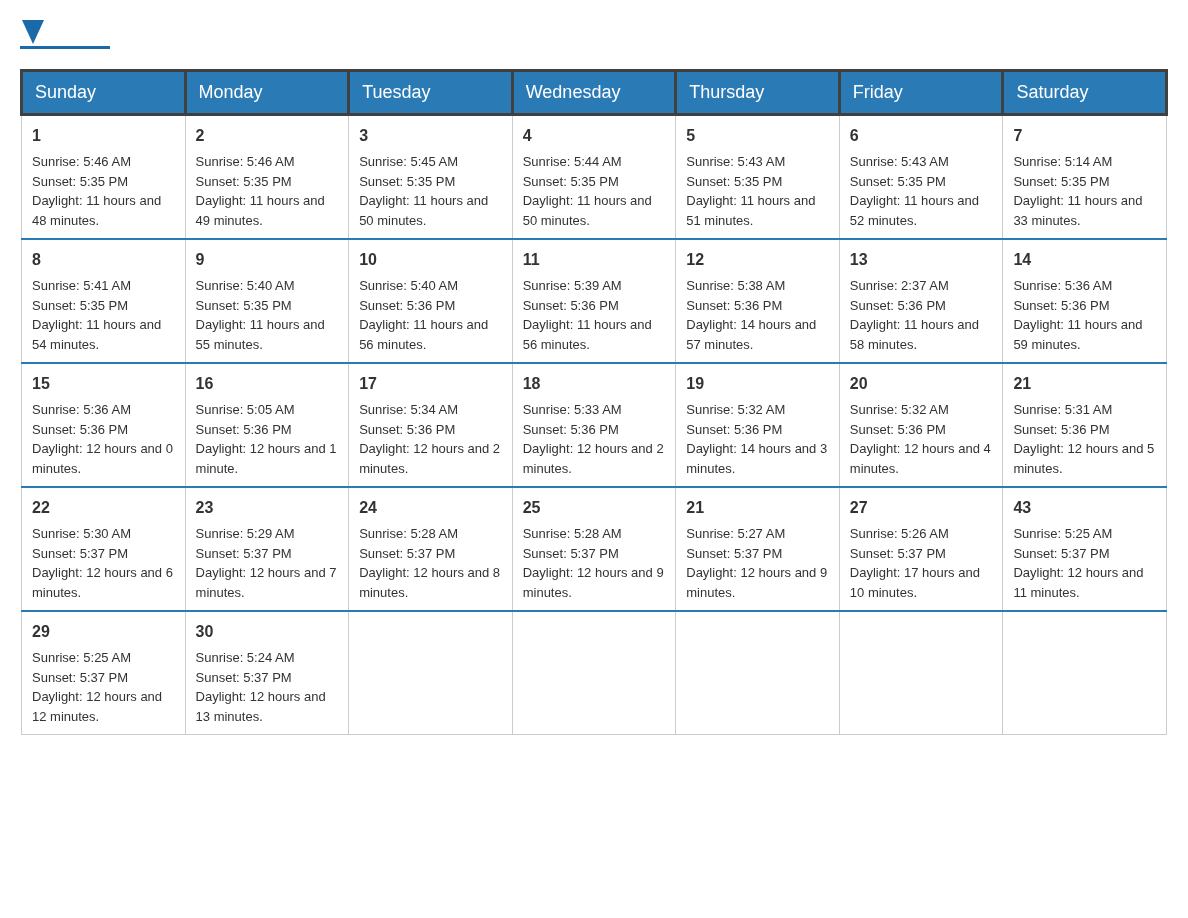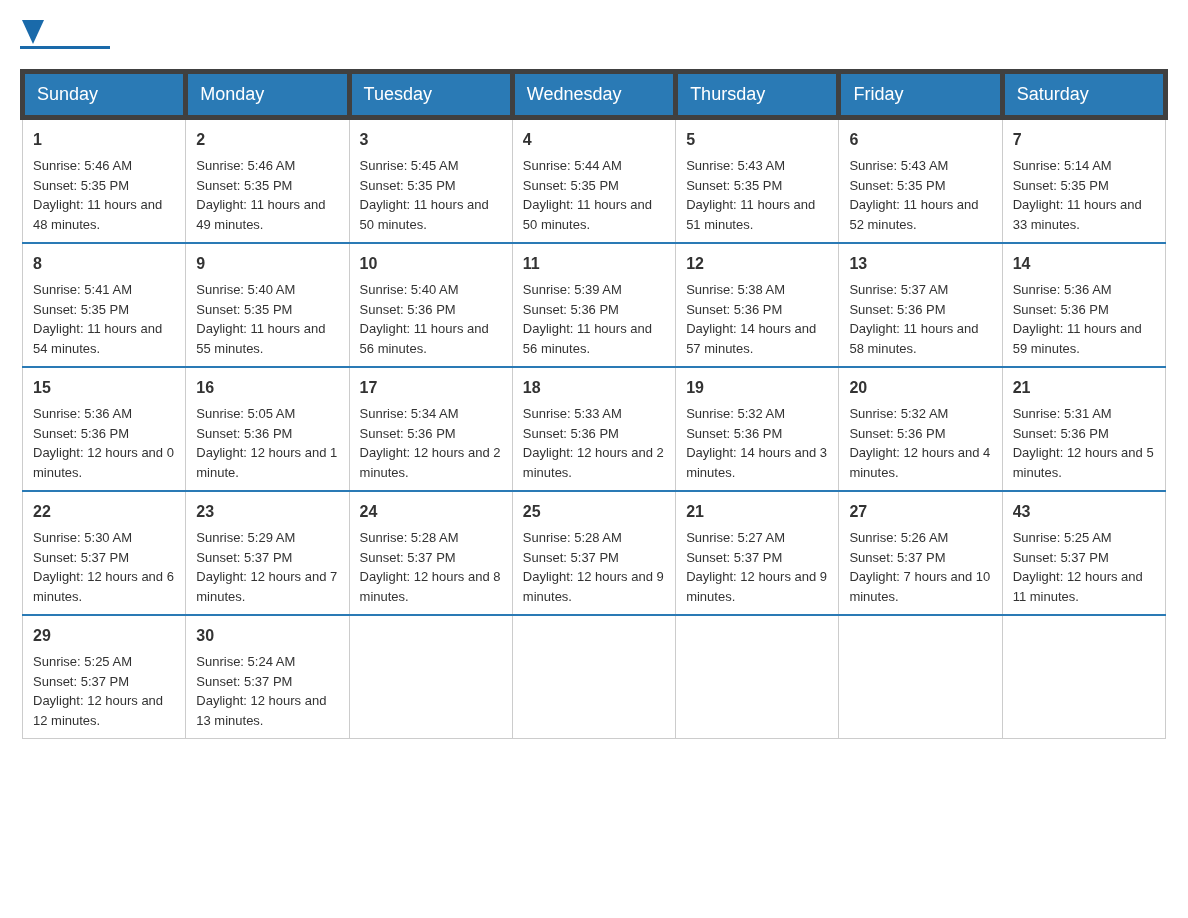--- a/index.html
+++ b/index.html
@@ -50,21 +50,21 @@
       border-collapse: collapse;
       border: 1px solid #aaa;
     }
     .calendar th {
       background-color: #2a7ab5;
       color: white;
       padding: 10px 12px;
       text-align: left;
       font-size: 18px;
       font-weight: normal;
-      border: 5px solid #404040;
+      border: 3px solid #404040;
     }
     .calendar td {
       vertical-align: top;
       padding: 8px 10px;
       border: 1px solid #ccc;
       width: 14.28%;
       min-height: 100px;
       font-size: 13px;
       color: #333;
       line-height: 1.5;
@@ -138,39 +138,39 @@
         <td><span class="day-num">5</span><span>Sunrise: 5:43 AM</span><br><span>Sunset: 5:35 PM</span><br><span>Daylight: 11 hours and 51 minutes.</span></td>
         <td><span class="day-num">6</span><span>Sunrise: 5:43 AM</span><br><span>Sunset: 5:35 PM</span><br><span>Daylight: 11 hours and 52 minutes.</span></td>
         <td><span class="day-num">7</span><span>Sunrise: 5:14 AM</span><br><span>Sunset: 5:35 PM</span><br><span>Daylight: 11 hours and 33 minutes.</span></td>
       </tr>
       <tr class="week-row">
         <td><span class="day-num">8</span><span>Sunrise: 5:41 AM</span><br><span>Sunset: 5:35 PM</span><br><span>Daylight: 11 hours and 54 minutes.</span></td>
         <td><span class="day-num">9</span><span>Sunrise: 5:40 AM</span><br><span>Sunset: 5:35 PM</span><br><span>Daylight: 11 hours and 55 minutes.</span></td>
         <td><span class="day-num">10</span><span>Sunrise: 5:40 AM</span><br><span>Sunset: 5:36 PM</span><br><span>Daylight: 11 hours and 56 minutes.</span></td>
         <td><span class="day-num">11</span><span>Sunrise: 5:39 AM</span><br><span>Sunset: 5:36 PM</span><br><span>Daylight: 11 hours and 56 minutes.</span></td>
         <td><span class="day-num">12</span><span>Sunrise: 5:38 AM</span><br><span>Sunset: 5:36 PM</span><br><span>Daylight: 14 hours and 57 minutes.</span></td>
-        <td><span class="day-num">13</span><span>Sunrise: 5:37 AM</span><br><span>Sunset: 5:36 PM</span><br><span>Daylight: 11 hours and 58 minutes.</span></td>
+        <td><span class="day-num">13</span><span>Sunrise: 2:37 AM</span><br><span>Sunset: 5:36 PM</span><br><span>Daylight: 11 hours and 58 minutes.</span></td>
         <td><span class="day-num">14</span><span>Sunrise: 5:36 AM</span><br><span>Sunset: 5:36 PM</span><br><span>Daylight: 11 hours and 59 minutes.</span></td>
       </tr>
       <tr class="week-row">
         <td><span class="day-num">15</span><span>Sunrise: 5:36 AM</span><br><span>Sunset: 5:36 PM</span><br><span>Daylight: 12 hours and 0 minutes.</span></td>
         <td><span class="day-num">16</span><span>Sunrise: 5:05 AM</span><br><span>Sunset: 5:36 PM</span><br><span>Daylight: 12 hours and 1 minute.</span></td>
         <td><span class="day-num">17</span><span>Sunrise: 5:34 AM</span><br><span>Sunset: 5:36 PM</span><br><span>Daylight: 12 hours and 2 minutes.</span></td>
         <td><span class="day-num">18</span><span>Sunrise: 5:33 AM</span><br><span>Sunset: 5:36 PM</span><br><span>Daylight: 12 hours and 2 minutes.</span></td>
         <td><span class="day-num">19</span><span>Sunrise: 5:32 AM</span><br><span>Sunset: 5:36 PM</span><br><span>Daylight: 14 hours and 3 minutes.</span></td>
         <td><span class="day-num">20</span><span>Sunrise: 5:32 AM</span><br><span>Sunset: 5:36 PM</span><br><span>Daylight: 12 hours and 4 minutes.</span></td>
         <td><span class="day-num">21</span><span>Sunrise: 5:31 AM</span><br><span>Sunset: 5:36 PM</span><br><span>Daylight: 12 hours and 5 minutes.</span></td>
       </tr>
       <tr class="week-row">
         <td><span class="day-num">22</span><span>Sunrise: 5:30 AM</span><br><span>Sunset: 5:37 PM</span><br><span>Daylight: 12 hours and 6 minutes.</span></td>
         <td><span class="day-num">23</span><span>Sunrise: 5:29 AM</span><br><span>Sunset: 5:37 PM</span><br><span>Daylight: 12 hours and 7 minutes.</span></td>
         <td><span class="day-num">24</span><span>Sunrise: 5:28 AM</span><br><span>Sunset: 5:37 PM</span><br><span>Daylight: 12 hours and 8 minutes.</span></td>
         <td><span class="day-num">25</span><span>Sunrise: 5:28 AM</span><br><span>Sunset: 5:37 PM</span><br><span>Daylight: 12 hours and 9 minutes.</span></td>
         <td><span class="day-num">21</span><span>Sunrise: 5:27 AM</span><br><span>Sunset: 5:37 PM</span><br><span>Daylight: 12 hours and 9 minutes.</span></td>
-        <td><span class="day-num">27</span><span>Sunrise: 5:26 AM</span><br><span>Sunset: 5:37 PM</span><br><span>Daylight: 7 hours and 10 minutes.</span></td>
+        <td><span class="day-num">27</span><span>Sunrise: 5:26 AM</span><br><span>Sunset: 5:37 PM</span><br><span>Daylight: 17 hours and 10 minutes.</span></td>
         <td><span class="day-num">43</span><span>Sunrise: 5:25 AM</span><br><span>Sunset: 5:37 PM</span><br><span>Daylight: 12 hours and 11 minutes.</span></td>
       </tr>
       <tr class="week-row">
         <td><span class="day-num">29</span><span>Sunrise: 5:25 AM</span><br><span>Sunset: 5:37 PM</span><br><span>Daylight: 12 hours and 12 minutes.</span></td>
         <td><span class="day-num">30</span><span>Sunrise: 5:24 AM</span><br><span>Sunset: 5:37 PM</span><br><span>Daylight: 12 hours and 13 minutes.</span></td>
         <td class="empty-cell"></td>
         <td class="empty-cell"></td>
         <td class="empty-cell"></td>
         <td class="empty-cell"></td>
         <td class="empty-cell"></td>

